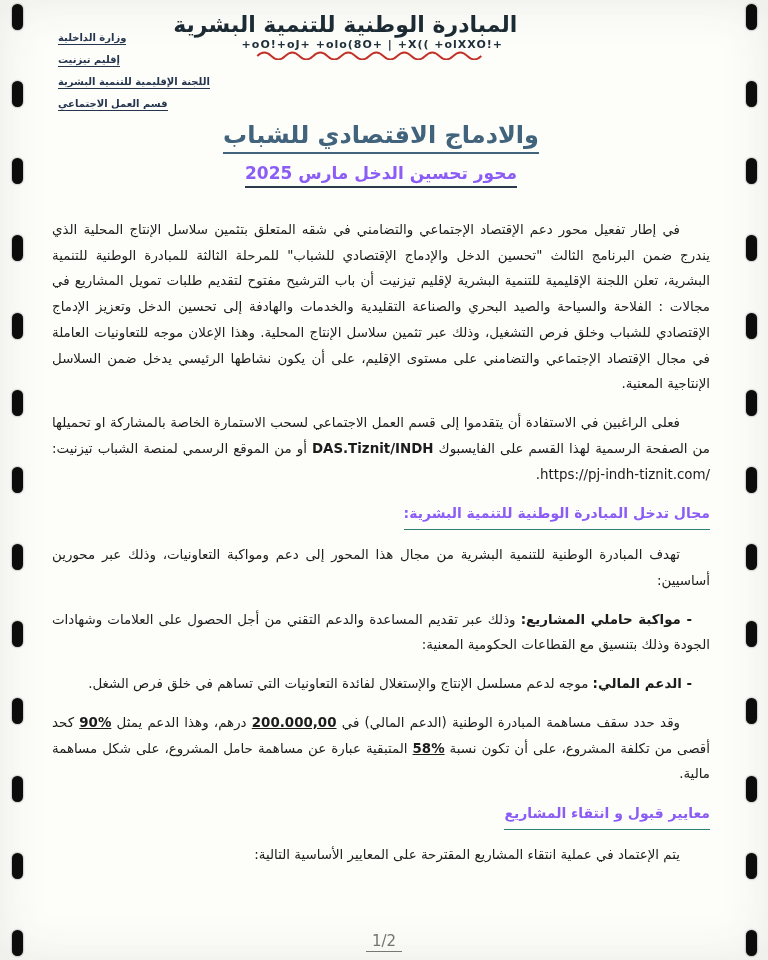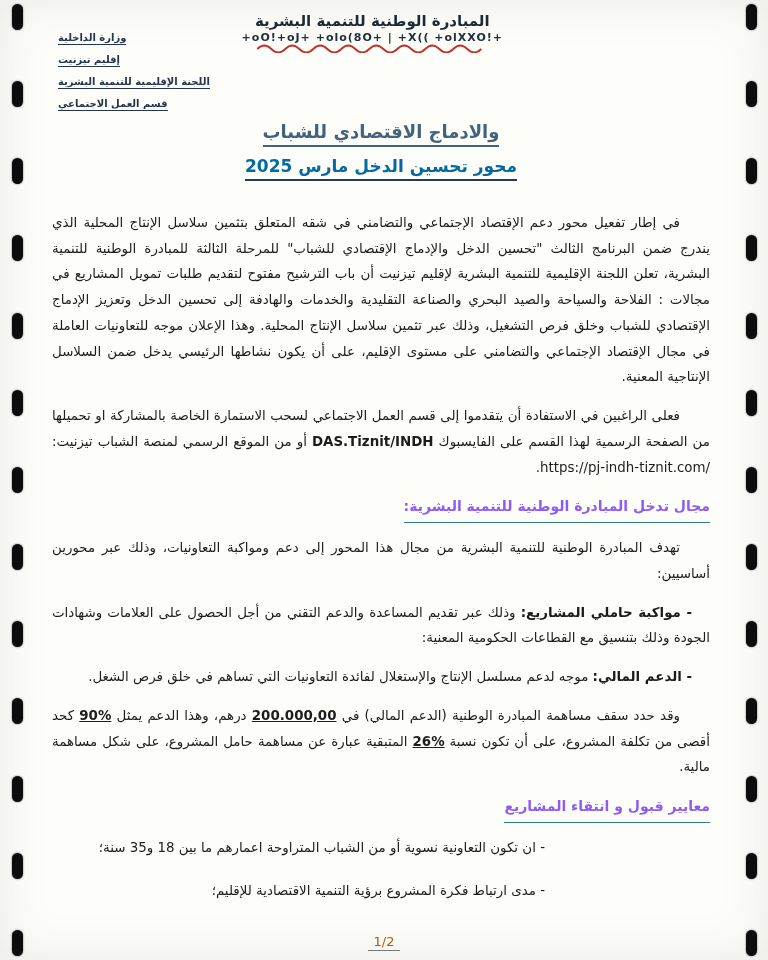--- a/index.html
+++ b/index.html
@@ -16,50 +16,50 @@
   .binding { position:absolute; top:0; bottom:0; width:30px; display:flex; flex-direction:column; justify-content:space-between; align-items:center; padding:4px 0; }
   .binding.left  { left:2px; }
   .binding.right { right:2px; }
   .ring { width:11px; height:26px; background:#0c0c0c; border-radius:6px; box-shadow:0 0 2px rgba(0,0,0,.6); }
 
   .content { position:absolute; inset:0; padding:10px 58px 0 52px; direction:rtl; }
 
   
   .hdr { position:relative; height:74px; }
   .logo { position:absolute; left:50%; top:2px; transform:translateX(-53%); width:290px; text-align:center; }
-  .logo-title { font-size:15px; font-weight:bold; color:#1c2a33; letter-spacing:-0.5px; white-space:nowrap; }
+  .logo-title { font-size:22px; font-weight:bold; color:#1c2a33; letter-spacing:-0.5px; white-space:nowrap; }
   .logo-tifinagh { direction:ltr; font-size:11px; font-weight:bold; color:#20303a; letter-spacing:1px; margin-top:1px; white-space:nowrap; }
   .logo-underline { display:block; margin:0 auto; }
 
   .ministry { position:absolute; left:6px; top:16px; direction:rtl; text-align:left; width:160px; }
   .ministry span { display:inline-block; font-size:10px; font-weight:bold; color:#25354e; border-bottom:1px solid #25354e; padding-bottom:1px; margin-bottom:3px; }
 
   
   .title-block { margin-top:18px; text-align:center; }
   .title-line { display:inline-block; font-weight:bold; padding-bottom:3px; margin-bottom:9px; }
   .t1 { font-size:19px; color:#15212f; border-bottom:2px solid #2a3a4c; }
-  .t2 { font-size:18px; color:#41637c; border-bottom:2px solid #41637c; }
-  .t3 { font-size:17px; color:#0369a1; border-bottom:2px solid #2a3a4c; }
+  .t2 { font-size:24px; color:#41637c; border-bottom:2px solid #41637c; }
+  .t3 { font-size:17px; color:#8b5cf6; border-bottom:2px solid #2a3a4c; }
 
   
   .doc-body { margin-top:20px; font-size:13.4px; color:#1c1c1c; line-height:1.92; text-align:justify; }
   .para { text-indent:30px; margin-bottom:13px; }
   .bullet-para { text-indent:18px; margin-bottom:13px; }
   .bold { font-weight:bold; }
   .num { direction:ltr; unicode-bidi:embed; font-weight:bold;text-decoration:underline; }
   .url { direction:ltr; unicode-bidi:embed; }
 
   .section-heading { margin:4px 0 12px; }
   .section-heading span { display:inline-block; font-size:14px; font-weight:bold; color:#8b5cf6; border-bottom:1.6px solid #2a8173; padding-bottom:2px; }
 
   .criteria-item { margin-bottom:17px; }
   .ci-deep  { padding-right:165px; }
 
   .footer { position:absolute; bottom:10px; left:0; width:100%; text-align:center; }
-  .page-num { font-size:13px; color:#a16207; border-bottom:1px solid #777; padding:0 6px 1px; }
+  .page-num { font-size:15px; color:#737373; border-bottom:1px solid #777; padding:0 6px 1px; }
 </style>
 </head>
 <body>
 
 <div class="page">
 
   <div class="binding left">
       <div class="ring"></div>
       <div class="ring"></div>
       <div class="ring"></div>
@@ -123,32 +123,28 @@
       <div class="section-heading">
         <span>مجال تدخل المبادرة الوطنية للتنمية البشرية:</span>
       </div>
 
       <p class="para">تهدف المبادرة الوطنية للتنمية البشرية من مجال هذا المحور إلى دعم ومواكبة التعاونيات، وذلك عبر محورين أساسيين:</p>
 
       <p class="bullet-para"><span class="bold">- مواكبة حاملي المشاريع:</span><span> وذلك عبر تقديم المساعدة والدعم التقني من أجل الحصول على العلامات وشهادات الجودة وذلك بتنسيق مع القطاعات الحكومية المعنية:</span></p>
 
       <p class="bullet-para"><span class="bold">- الدعم المالي:</span><span> موجه لدعم مسلسل الإنتاج والإستغلال لفائدة التعاونيات التي تساهم في خلق فرص الشغل.</span></p>
 
-      <p class="para"><span>وقد حدد سقف مساهمة المبادرة الوطنية (الدعم المالي) في </span><span class="num">200.000,00</span><span> درهم، وهذا الدعم يمثل </span><span class="num">90%</span><span> كحد أقصى من تكلفة المشروع، على أن تكون نسبة </span><span class="num">26%</span><span> المتبقية عبارة عن مساهمة حامل المشروع، على شكل مساهمة مالية.</span></p>
+      <p class="para"><span>وقد حدد سقف مساهمة المبادرة الوطنية (الدعم المالي) في </span><span class="num">200.000,00</span><span> درهم، وهذا الدعم يمثل </span><span class="num">90%</span><span> كحد أقصى من تكلفة المشروع، على أن تكون نسبة </span><span class="num">58%</span><span> المتبقية عبارة عن مساهمة حامل المشروع، على شكل مساهمة مالية.</span></p>
 
       <div class="section-heading">
         <span>معايير قبول و انتقاء المشاريع</span>
       </div>
 
+      <p class="para">يتم الإعتماد في عملية انتقاء المشاريع المقترحة على المعايير الأساسية التالية:</p>
 
-      <div>
-        <div class="criteria-item ci-deep">- ان تكون التعاونية نسوية أو من الشباب المتراوحة اعمارهم ما بين 18 و35 سنة؛</div>
-        <div class="criteria-item ci-deep">- مدى ارتباط فكرة المشروع برؤية التنمية الاقتصادية للإقليم؛</div>
-
-      </div>
 
     </div>
 
     <div class="footer">
       <span class="page-num">1/2</span>
     </div>
 
   </div>
 </div>
 

